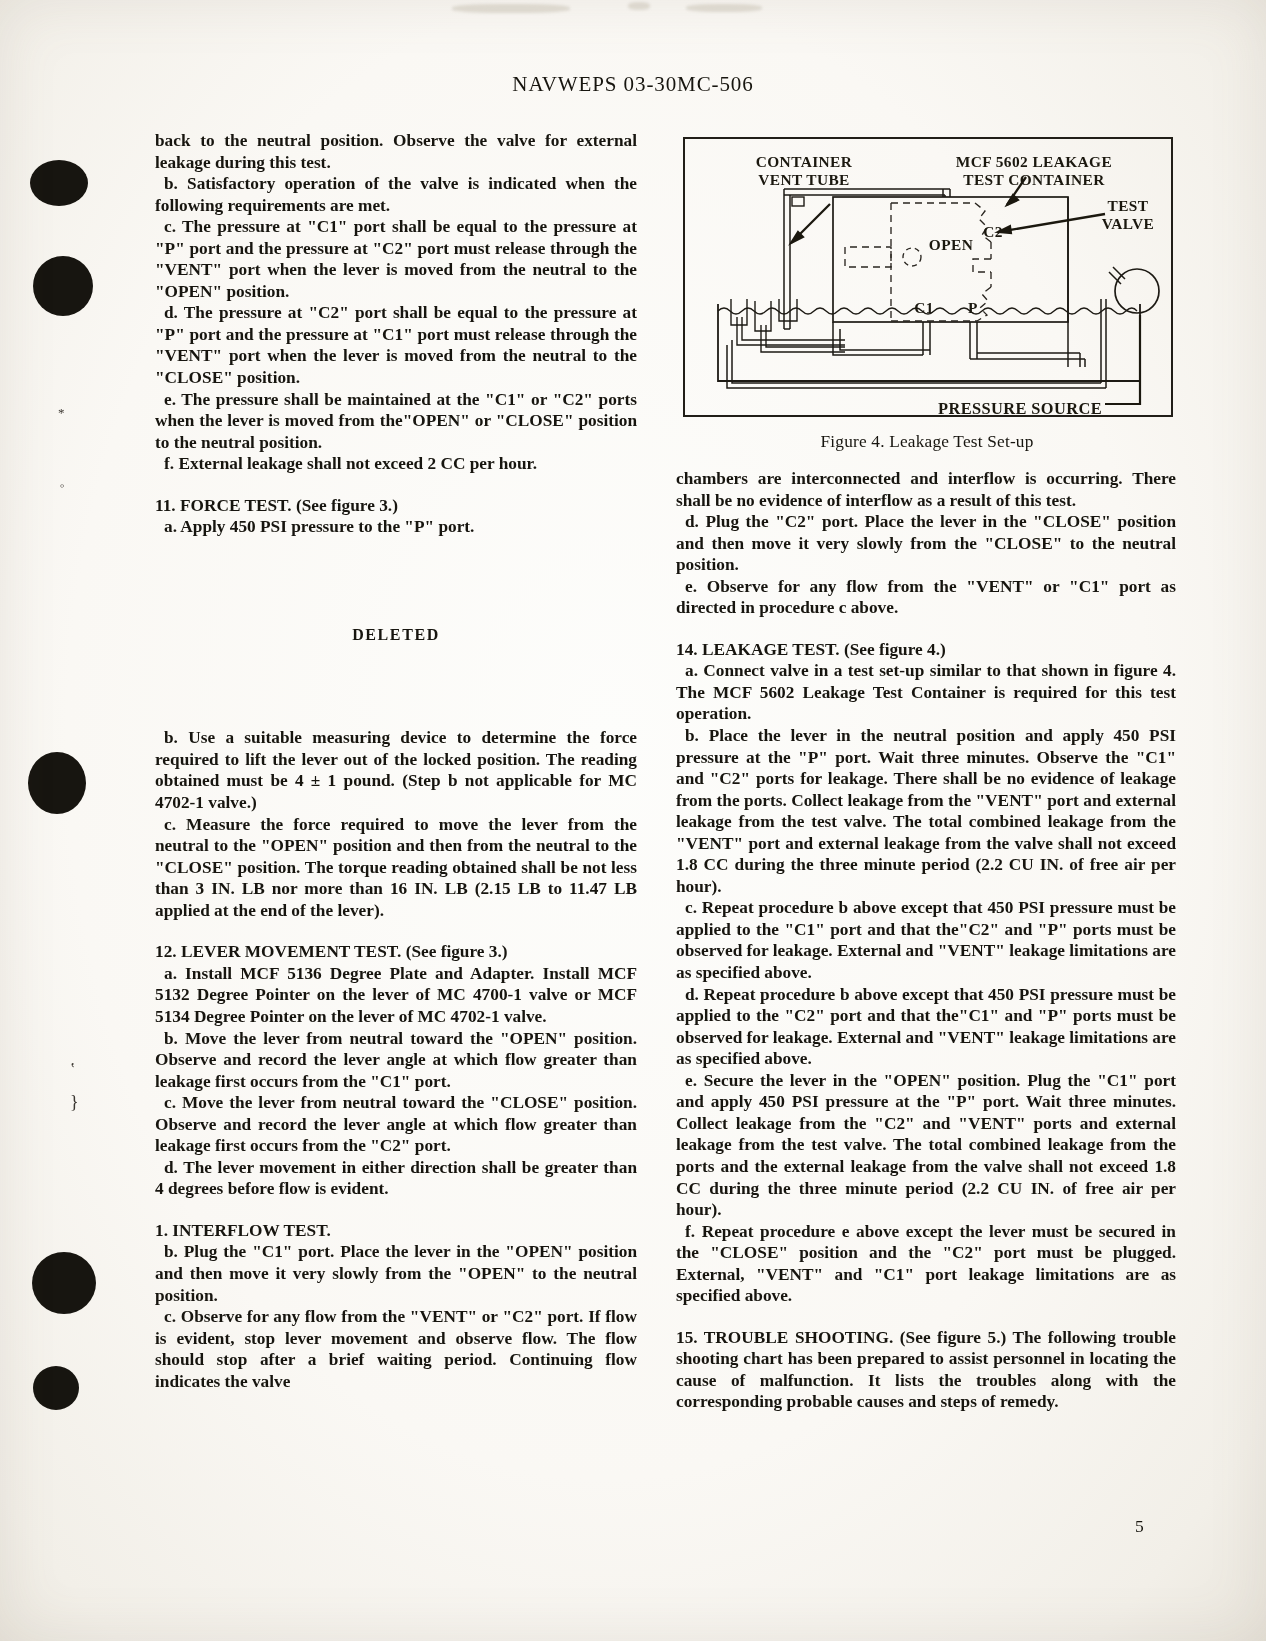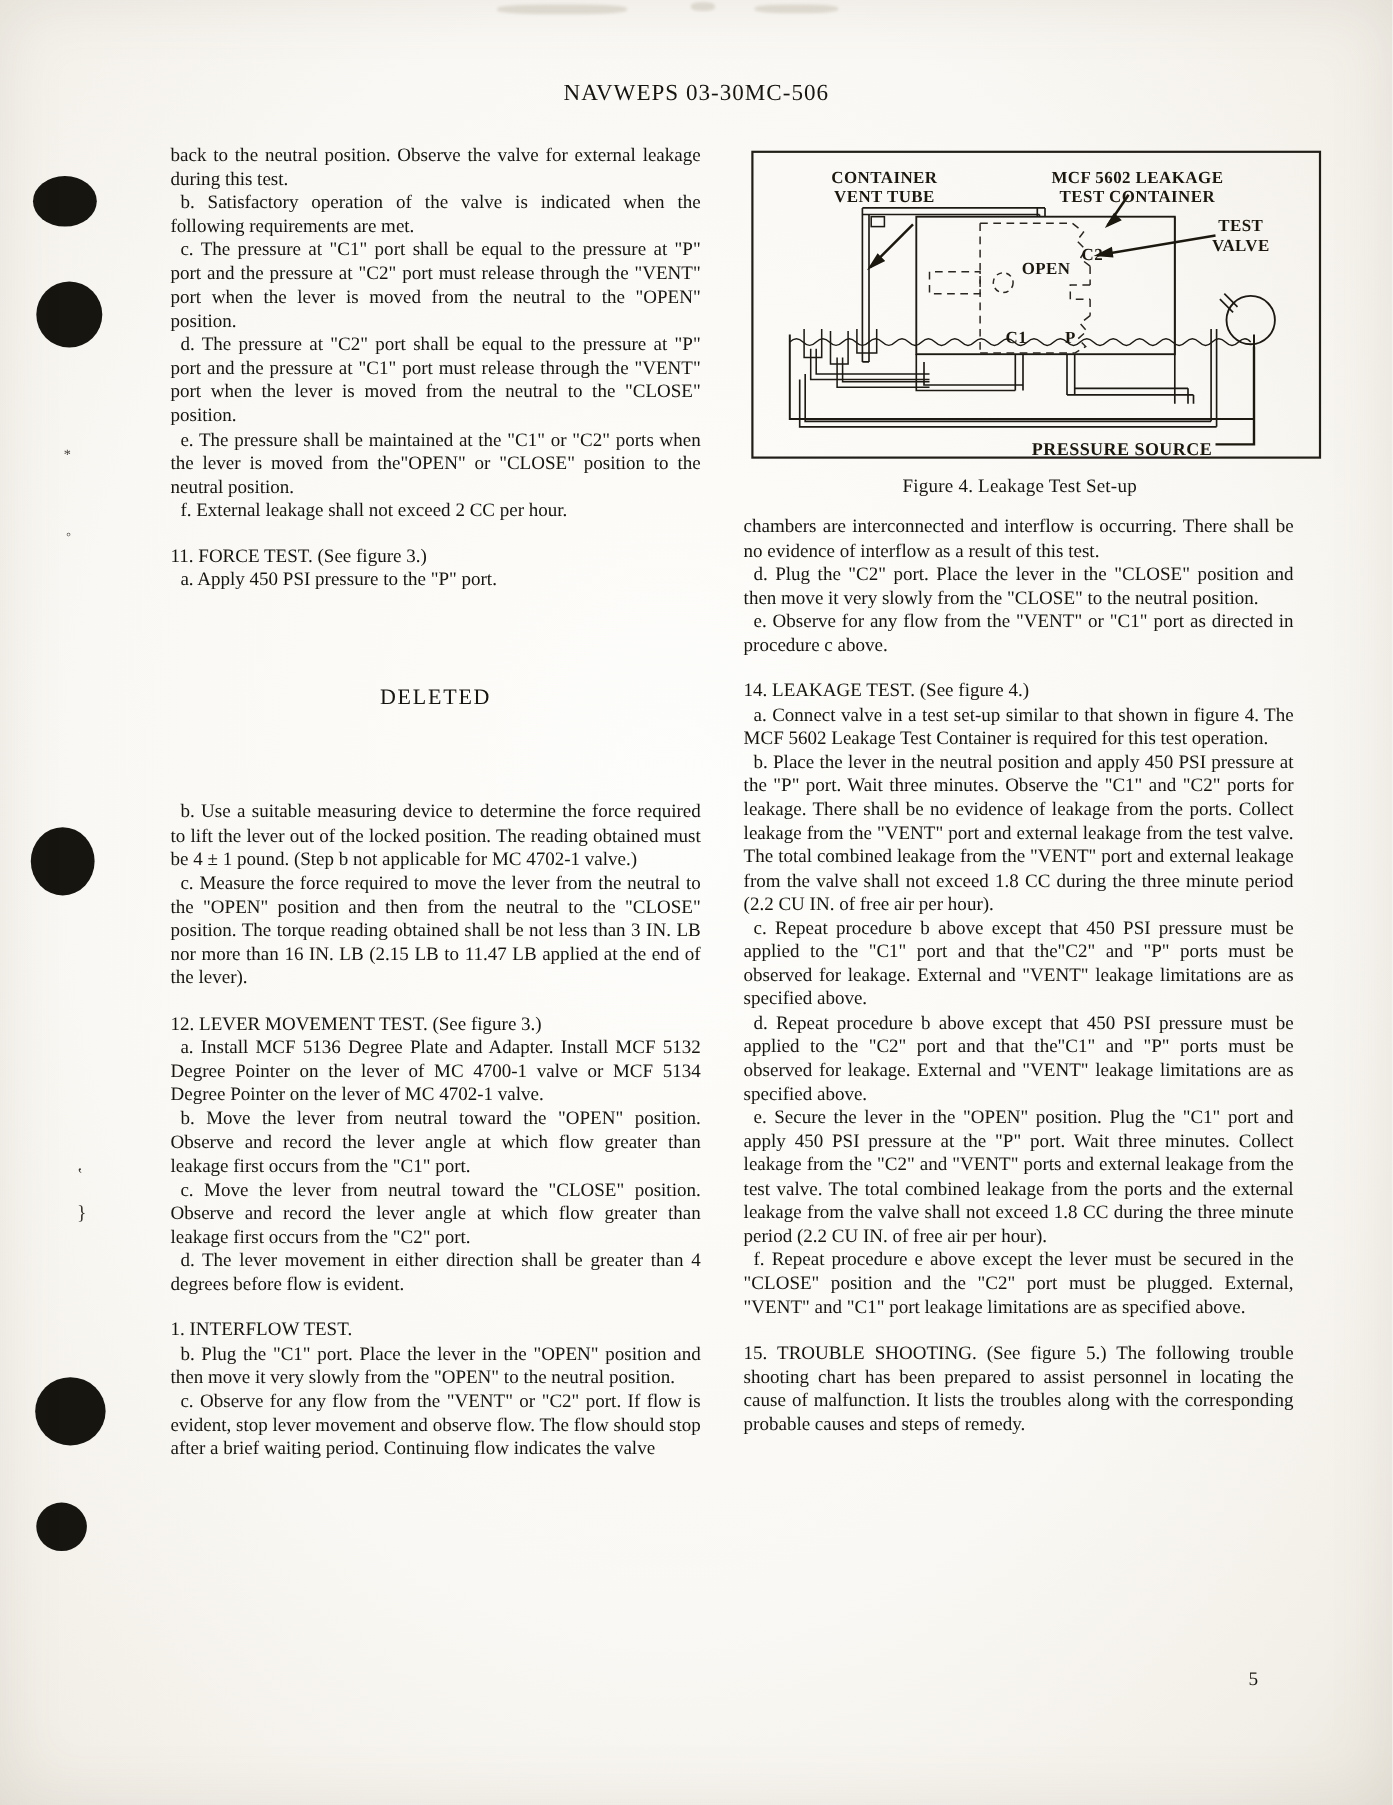--- a/index.html
+++ b/index.html
@@ -43,34 +43,34 @@
     position:absolute;
     font-size:17.3px;
     line-height:21.55px;
     text-align:justify;
     text-justify:inter-word;
     hyphens:none;
   }
   .col-left{left:155px;top:130px;width:482px;}
   .col-right{left:676px;top:468px;width:500px;}
 
-  .col p{margin:0;}
+  .col p{margin:0;font-weight:bold;}
   .col p.ind{text-indent:9px;}
   .col p.noind{text-indent:0;}
   .gap{height:20px;}
 
   .deleted{
-    text-align:center;text-indent:0;letter-spacing:1.6px;font-size:20px;
+    text-align:center;text-indent:0;letter-spacing:1.6px;font-size:16px;
   }
 
   
   .figwrap{position:absolute;left:683px;top:137px;width:488px;}
   .figbox{
     position:relative;width:486px;height:276px;
-    border:2px solid #211e18;background:transparent;padding-left:28px;
+    border:2px solid #211e18;background:transparent;
   }
   .figcap{
     margin-top:15px;text-align:center;font-size:17.3px;letter-spacing:.2px;
   }
   .figsvg{position:absolute;left:0;top:0;}
   .lbl{
     position:absolute;font-family:"Liberation Serif",serif;
     font-weight:bold;letter-spacing:.4px;color:#1b180f;
     font-size:15.4px;line-height:17.5px;text-align:center;white-space:pre-line;
   }

